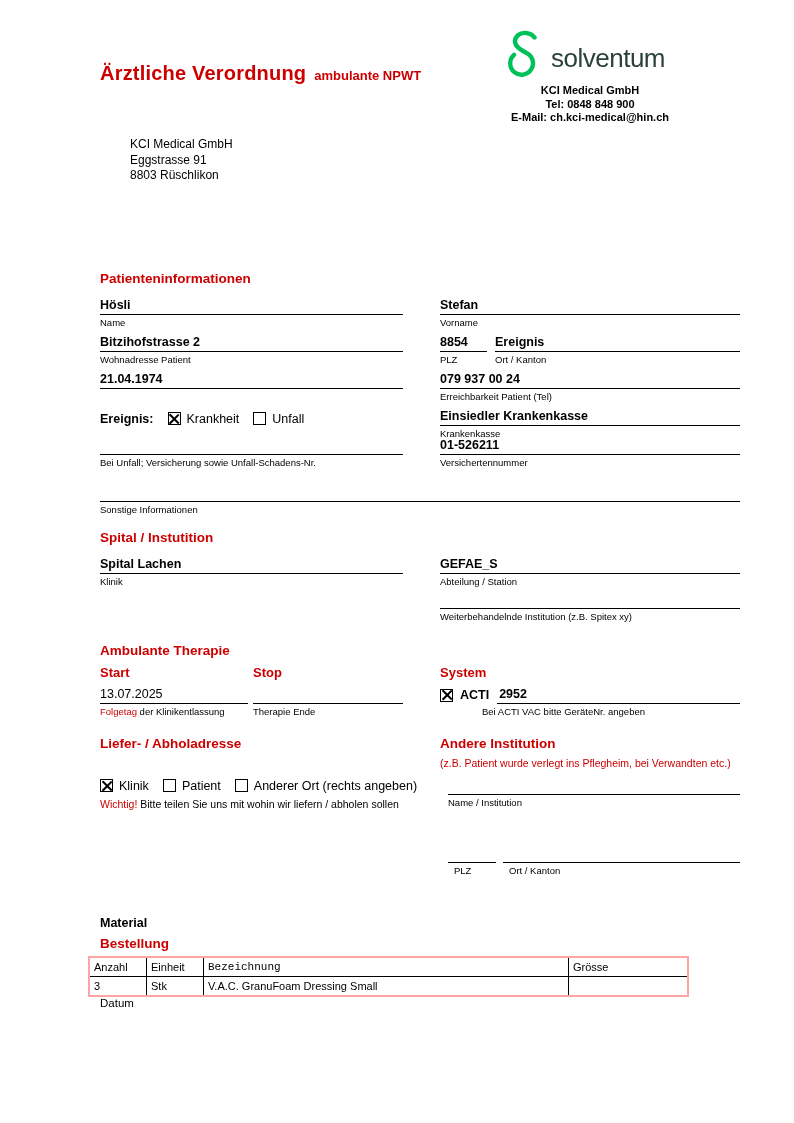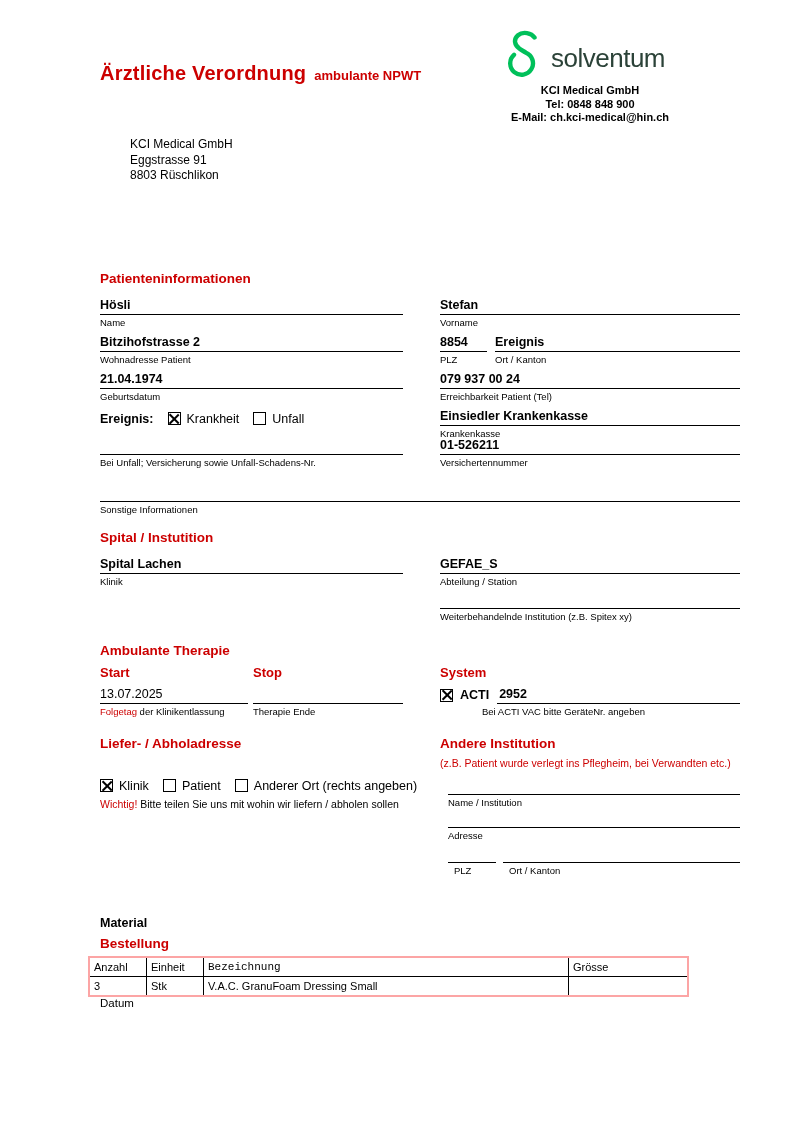--- a/index.html
+++ b/index.html
@@ -116,21 +116,20 @@
     <div class="value">8854</div>
     <div class="label">PLZ</div>
   </div>
   <div class="field" style="left:495px; top:334px; width:245px;">
     <div class="value">Ereignis</div>
     <div class="label">Ort / Kanton</div>
   </div>
 
   <div class="field" style="left:100px; top:371px; width:303px;">
     <div class="value">21.04.1974</div>
-    <div class="label">Geburtsdatum</div>
   </div>
   <div class="field" style="left:440px; top:371px; width:300px;">
     <div class="value">079 937 00 24</div>
     <div class="label">Erreichbarkeit Patient (Tel)</div>
   </div>
 
   <div class="cb-row" style="left:100px; top:412px;">
     <span class="ereignis-caption">Ereignis:</span>
     <span class="cb checked"></span>
     <span>Krankheit</span>
@@ -213,24 +212,20 @@
   <div class="note" style="left:100px; top:798px;">
     <span class="red">Wichtig!</span><span> Bitte teilen Sie uns mit wohin wir liefern / abholen sollen</span>
   </div>
 
   <div class="heading" style="left:440px; top:736px;">Andere Institution</div>
   <div class="note red" style="left:440px; top:757px;">(z.B. Patient wurde verlegt ins Pflegheim, bei Verwandten etc.)</div>
 
   <div class="field" style="left:448px; top:777px; width:292px;">
     <div class="value"></div>
     <div class="label">Name / Institution</div>
-  </div>
-  <div class="field" style="left:448px; top:810px; width:292px;">
-    <div class="value"></div>
-    <div class="label">Adresse</div>
   </div>
   <div class="field" style="left:448px; top:845px; width:48px;">
     <div class="value"></div>
     <div class="label" style="padding-left:6px;">PLZ</div>
   </div>
   <div class="field" style="left:503px; top:845px; width:237px;">
     <div class="value"></div>
     <div class="label" style="padding-left:6px;">Ort / Kanton</div>
   </div>
 

